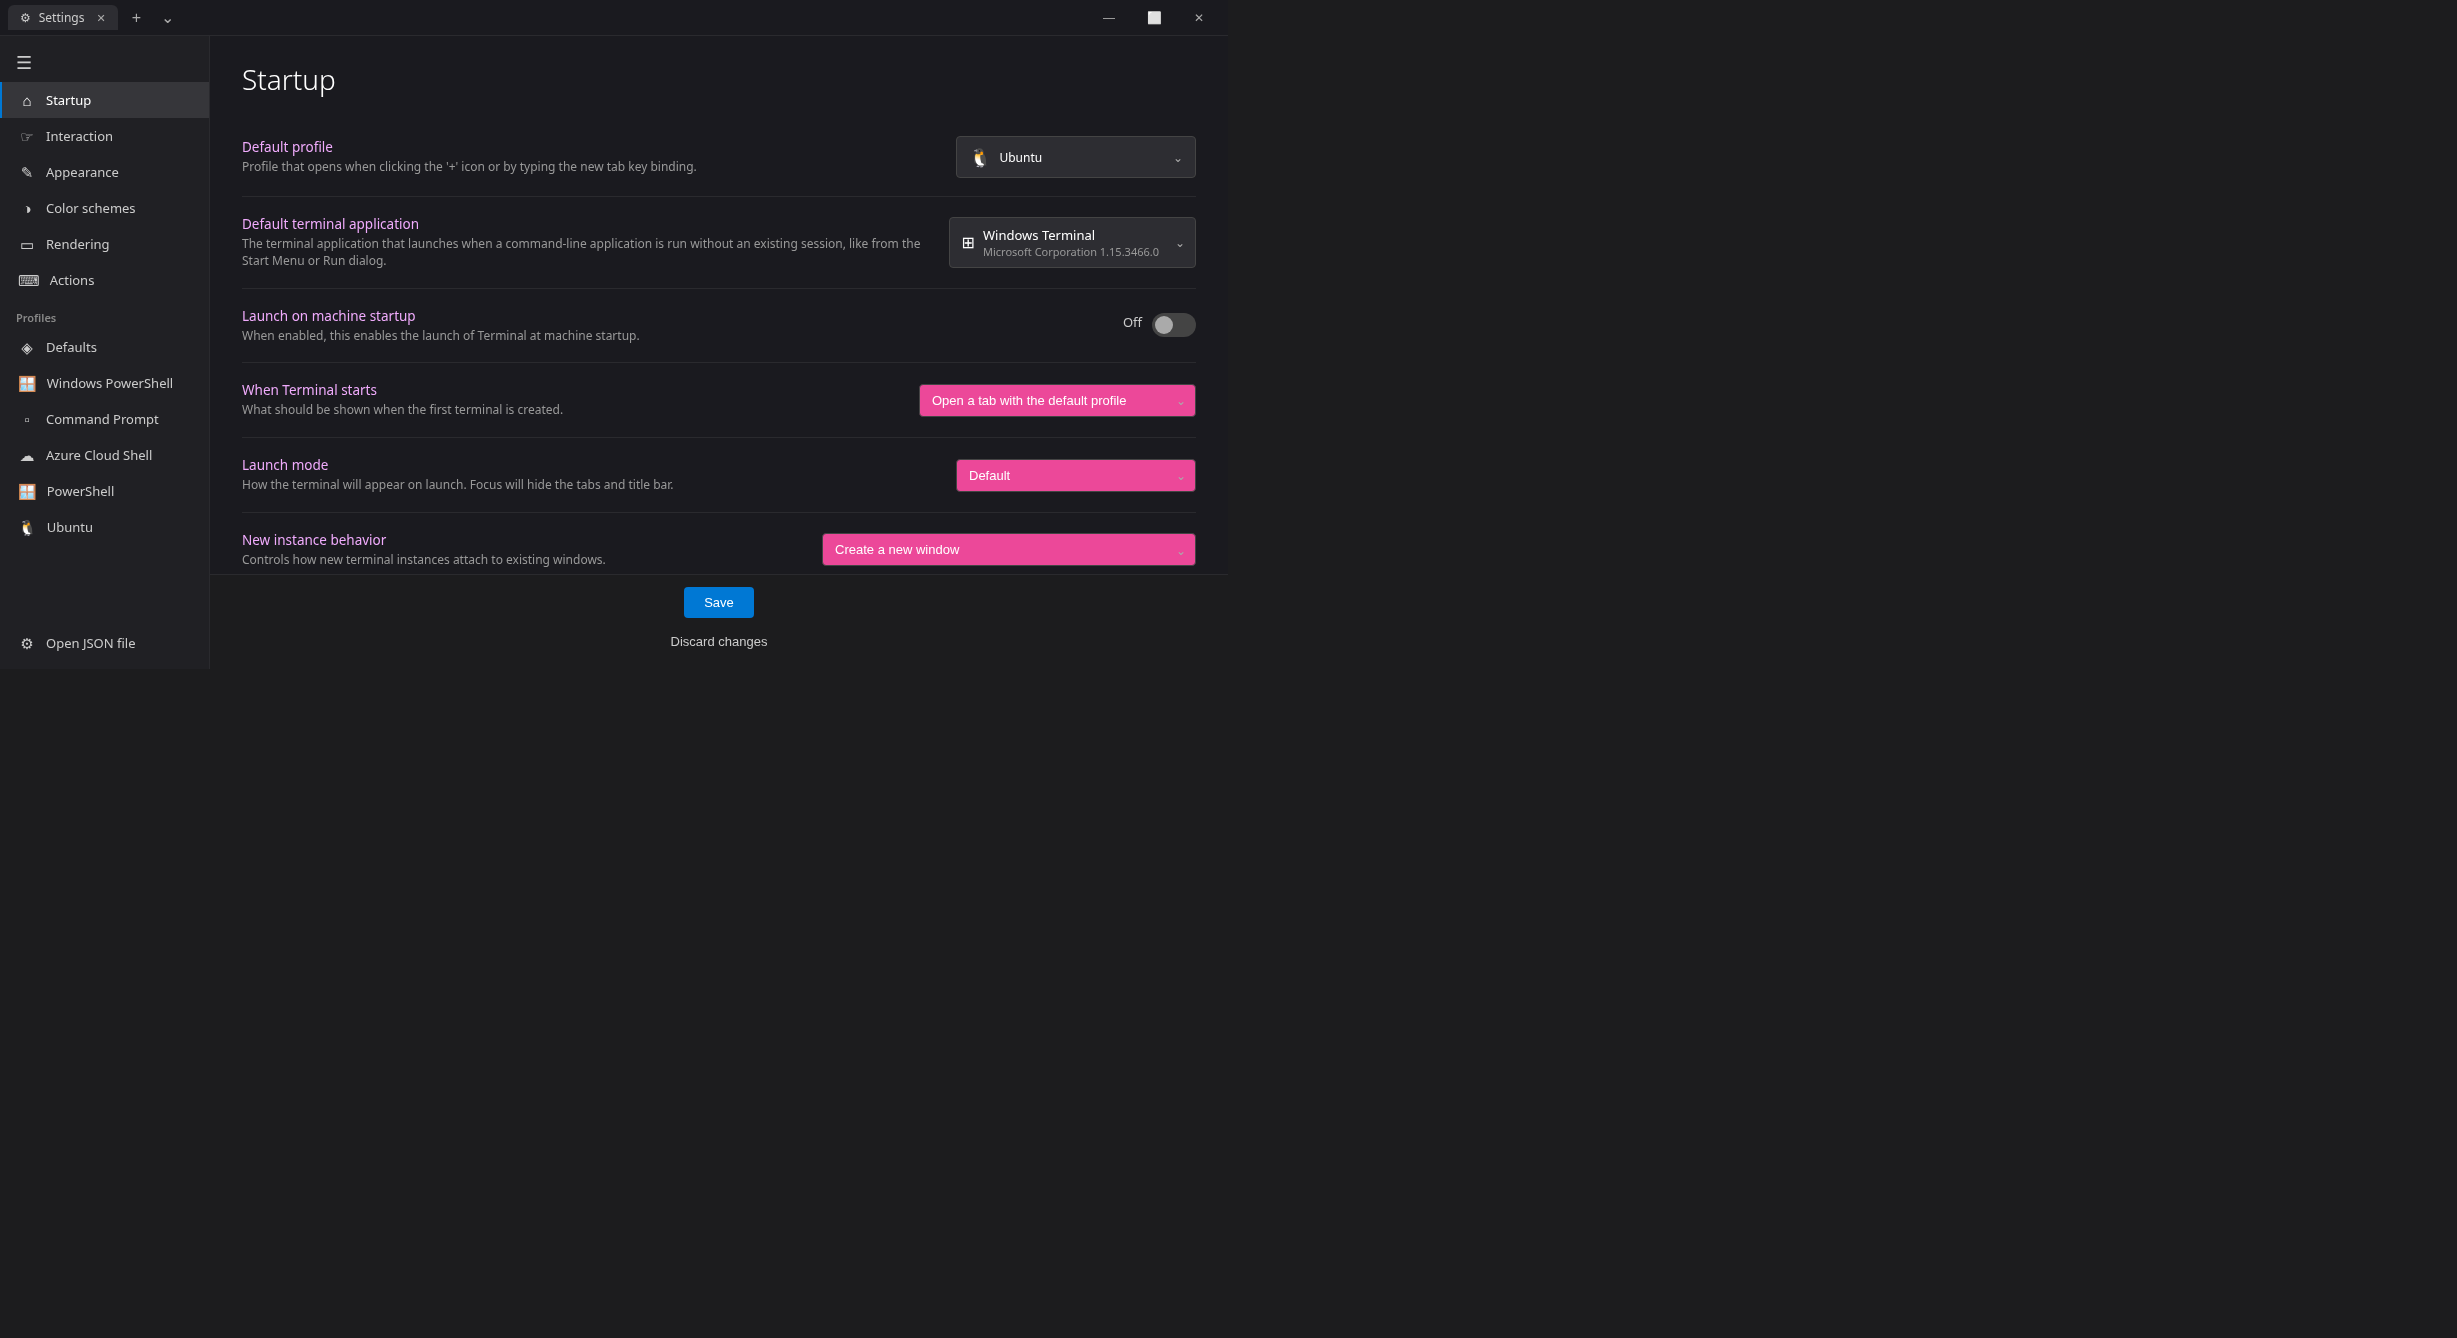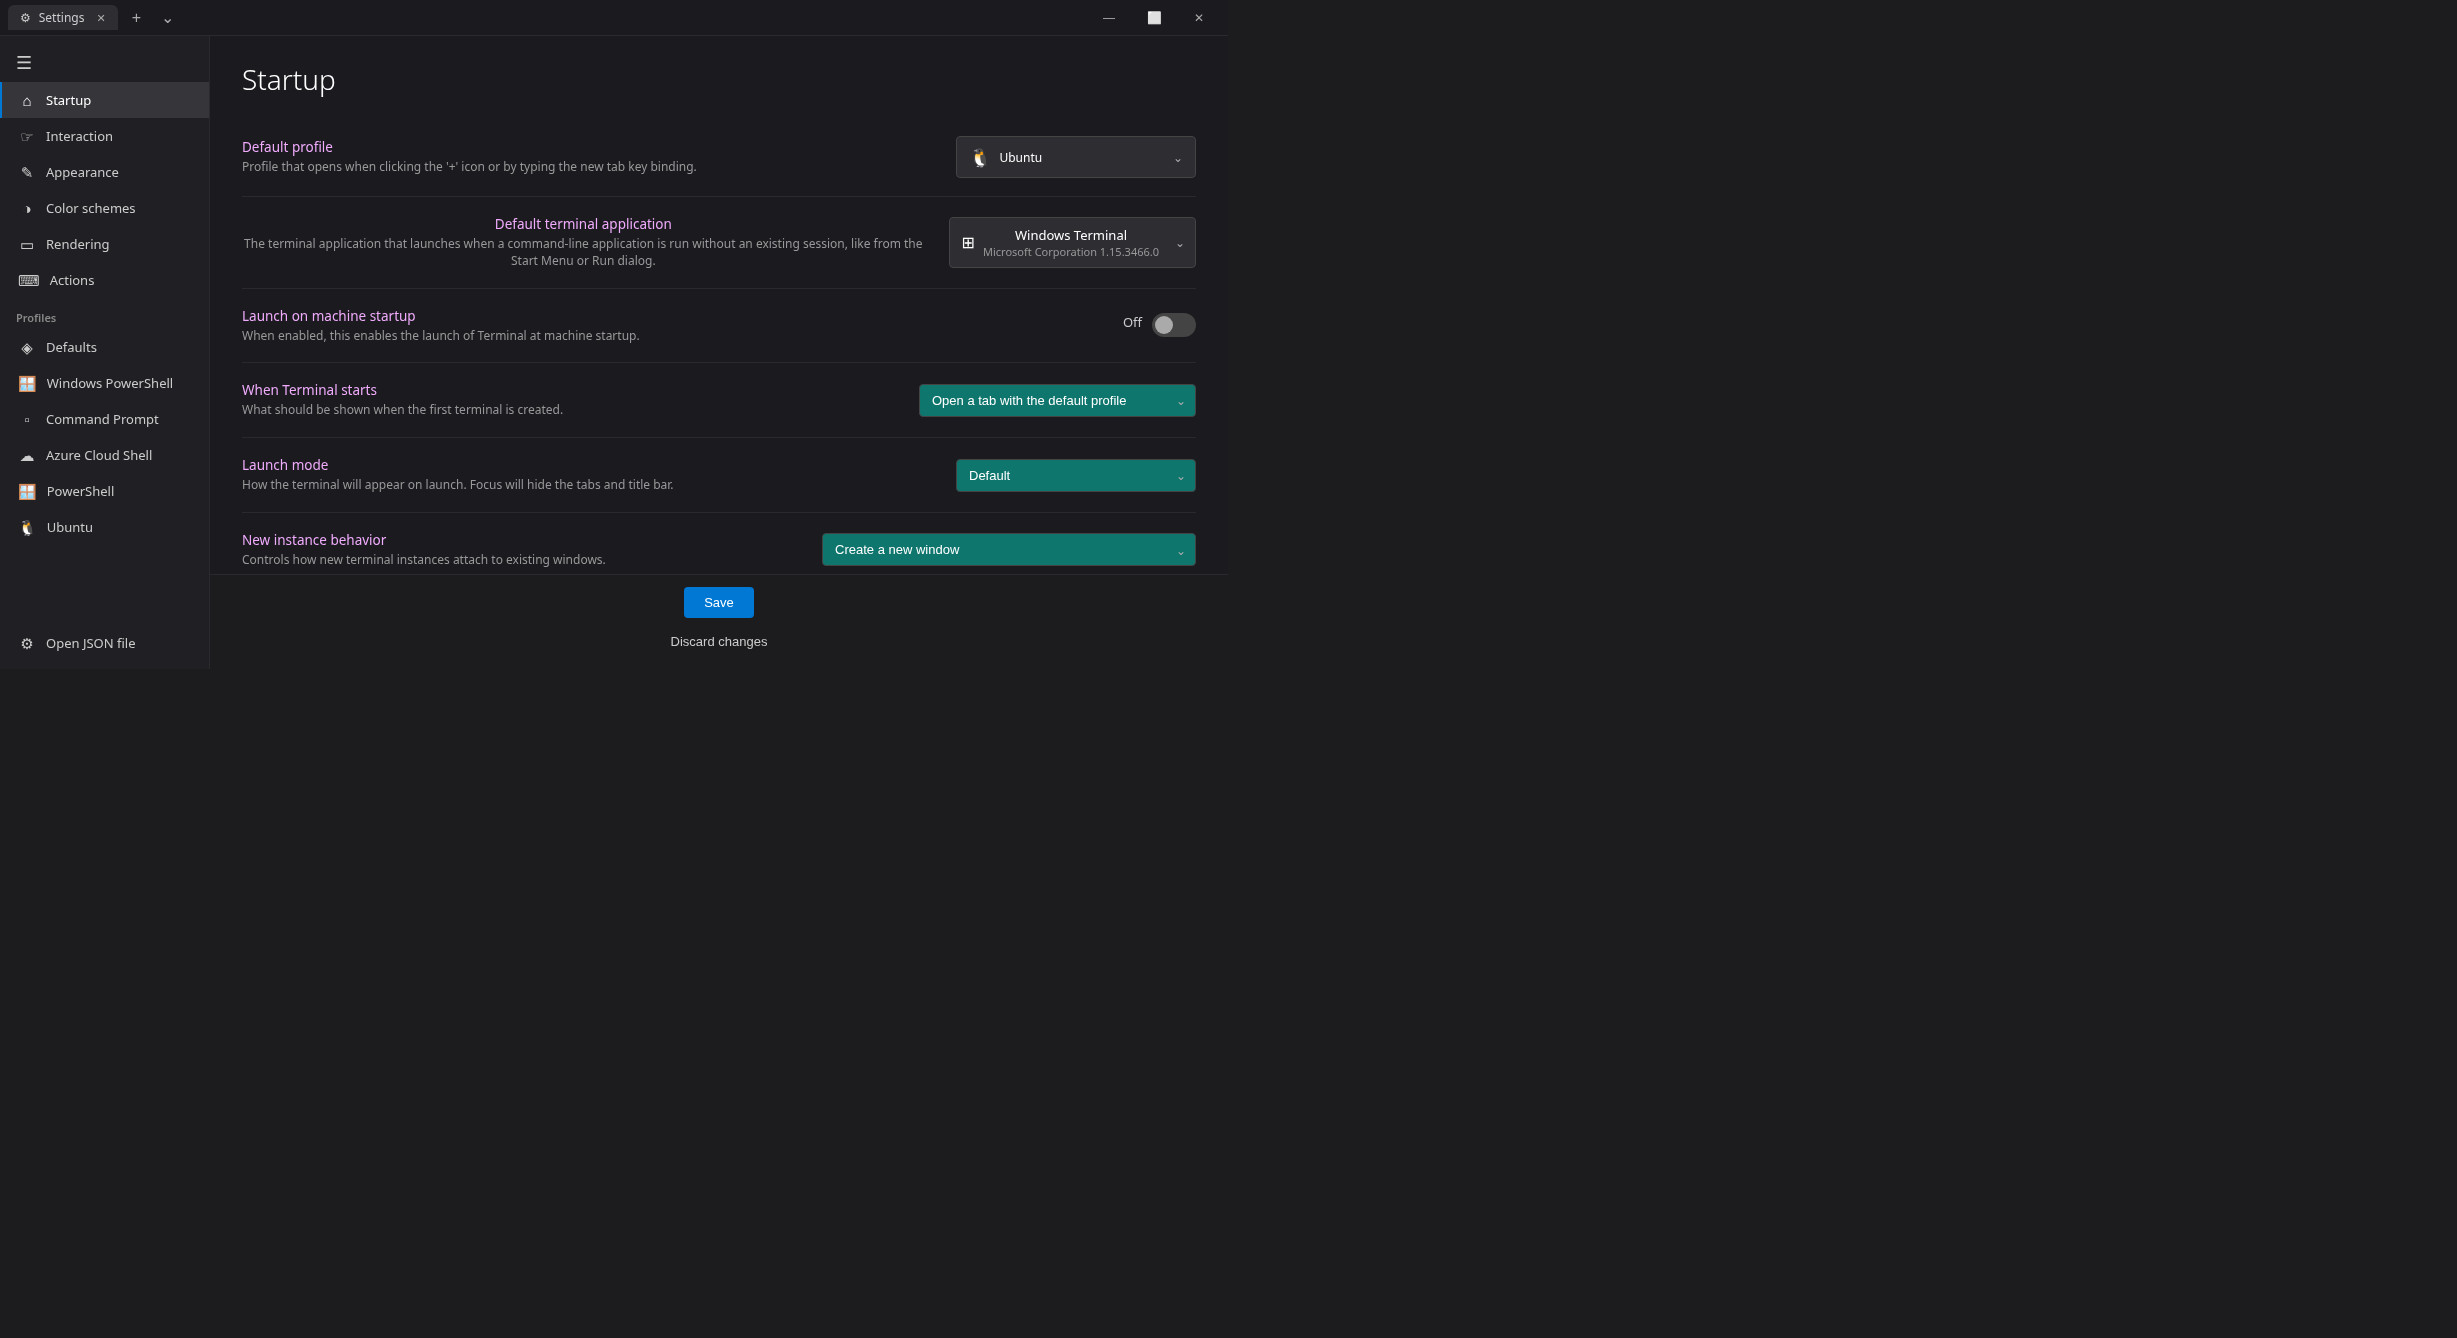--- a/index.html
+++ b/index.html
@@ -139,21 +139,21 @@
       line-height: 1.4;
     }
     .setting-control { min-width: 240px; display: flex; justify-content: flex-end; align-items: center; }
     .dropdown-wrapper {
       position: relative;
       display: inline-block;
       min-width: 240px;
     }
     .dropdown-wrapper select {
       width: 100%;
-      background: #0f766e;
+      background: #ec4899;
       border: 1px solid #444;
       border-radius: 4px;
       color: #fff;
       padding: 8px 36px 8px 12px;
       font-size: 13px;
       appearance: none;
       cursor: pointer;
       outline: none;
     }
     .dropdown-caret {
@@ -378,21 +378,21 @@
     <div class="setting-control">
       <div class="ubuntu-dropdown">
         <div class="ubuntu-left">
           <span class="ubuntu-icon">🐧</span>
           <span>Ubuntu</span>
         </div>
         <span style="color:#aaa;">⌄</span>
       </div>
               </div>
             </div>
-            <div class="setting-row" style="align-items: center; text-align: center;">
+            <div class="setting-row" style="align-items: center;">
     <div class="setting-info">
       <div class="setting-title">Default terminal application</div>
       <div class="setting-desc">The terminal application that launches when a command-line application is run without an existing session, like from the Start Menu or Run dialog.</div>
     </div>
     <div class="setting-control">
       <div style="position:relative; min-width:240px;">
         <div class="wt-dropdown">
           <div style="display:flex;align-items:center;gap:8px;">
             <span style="font-size:16px;">⊞</span>
             <div>

